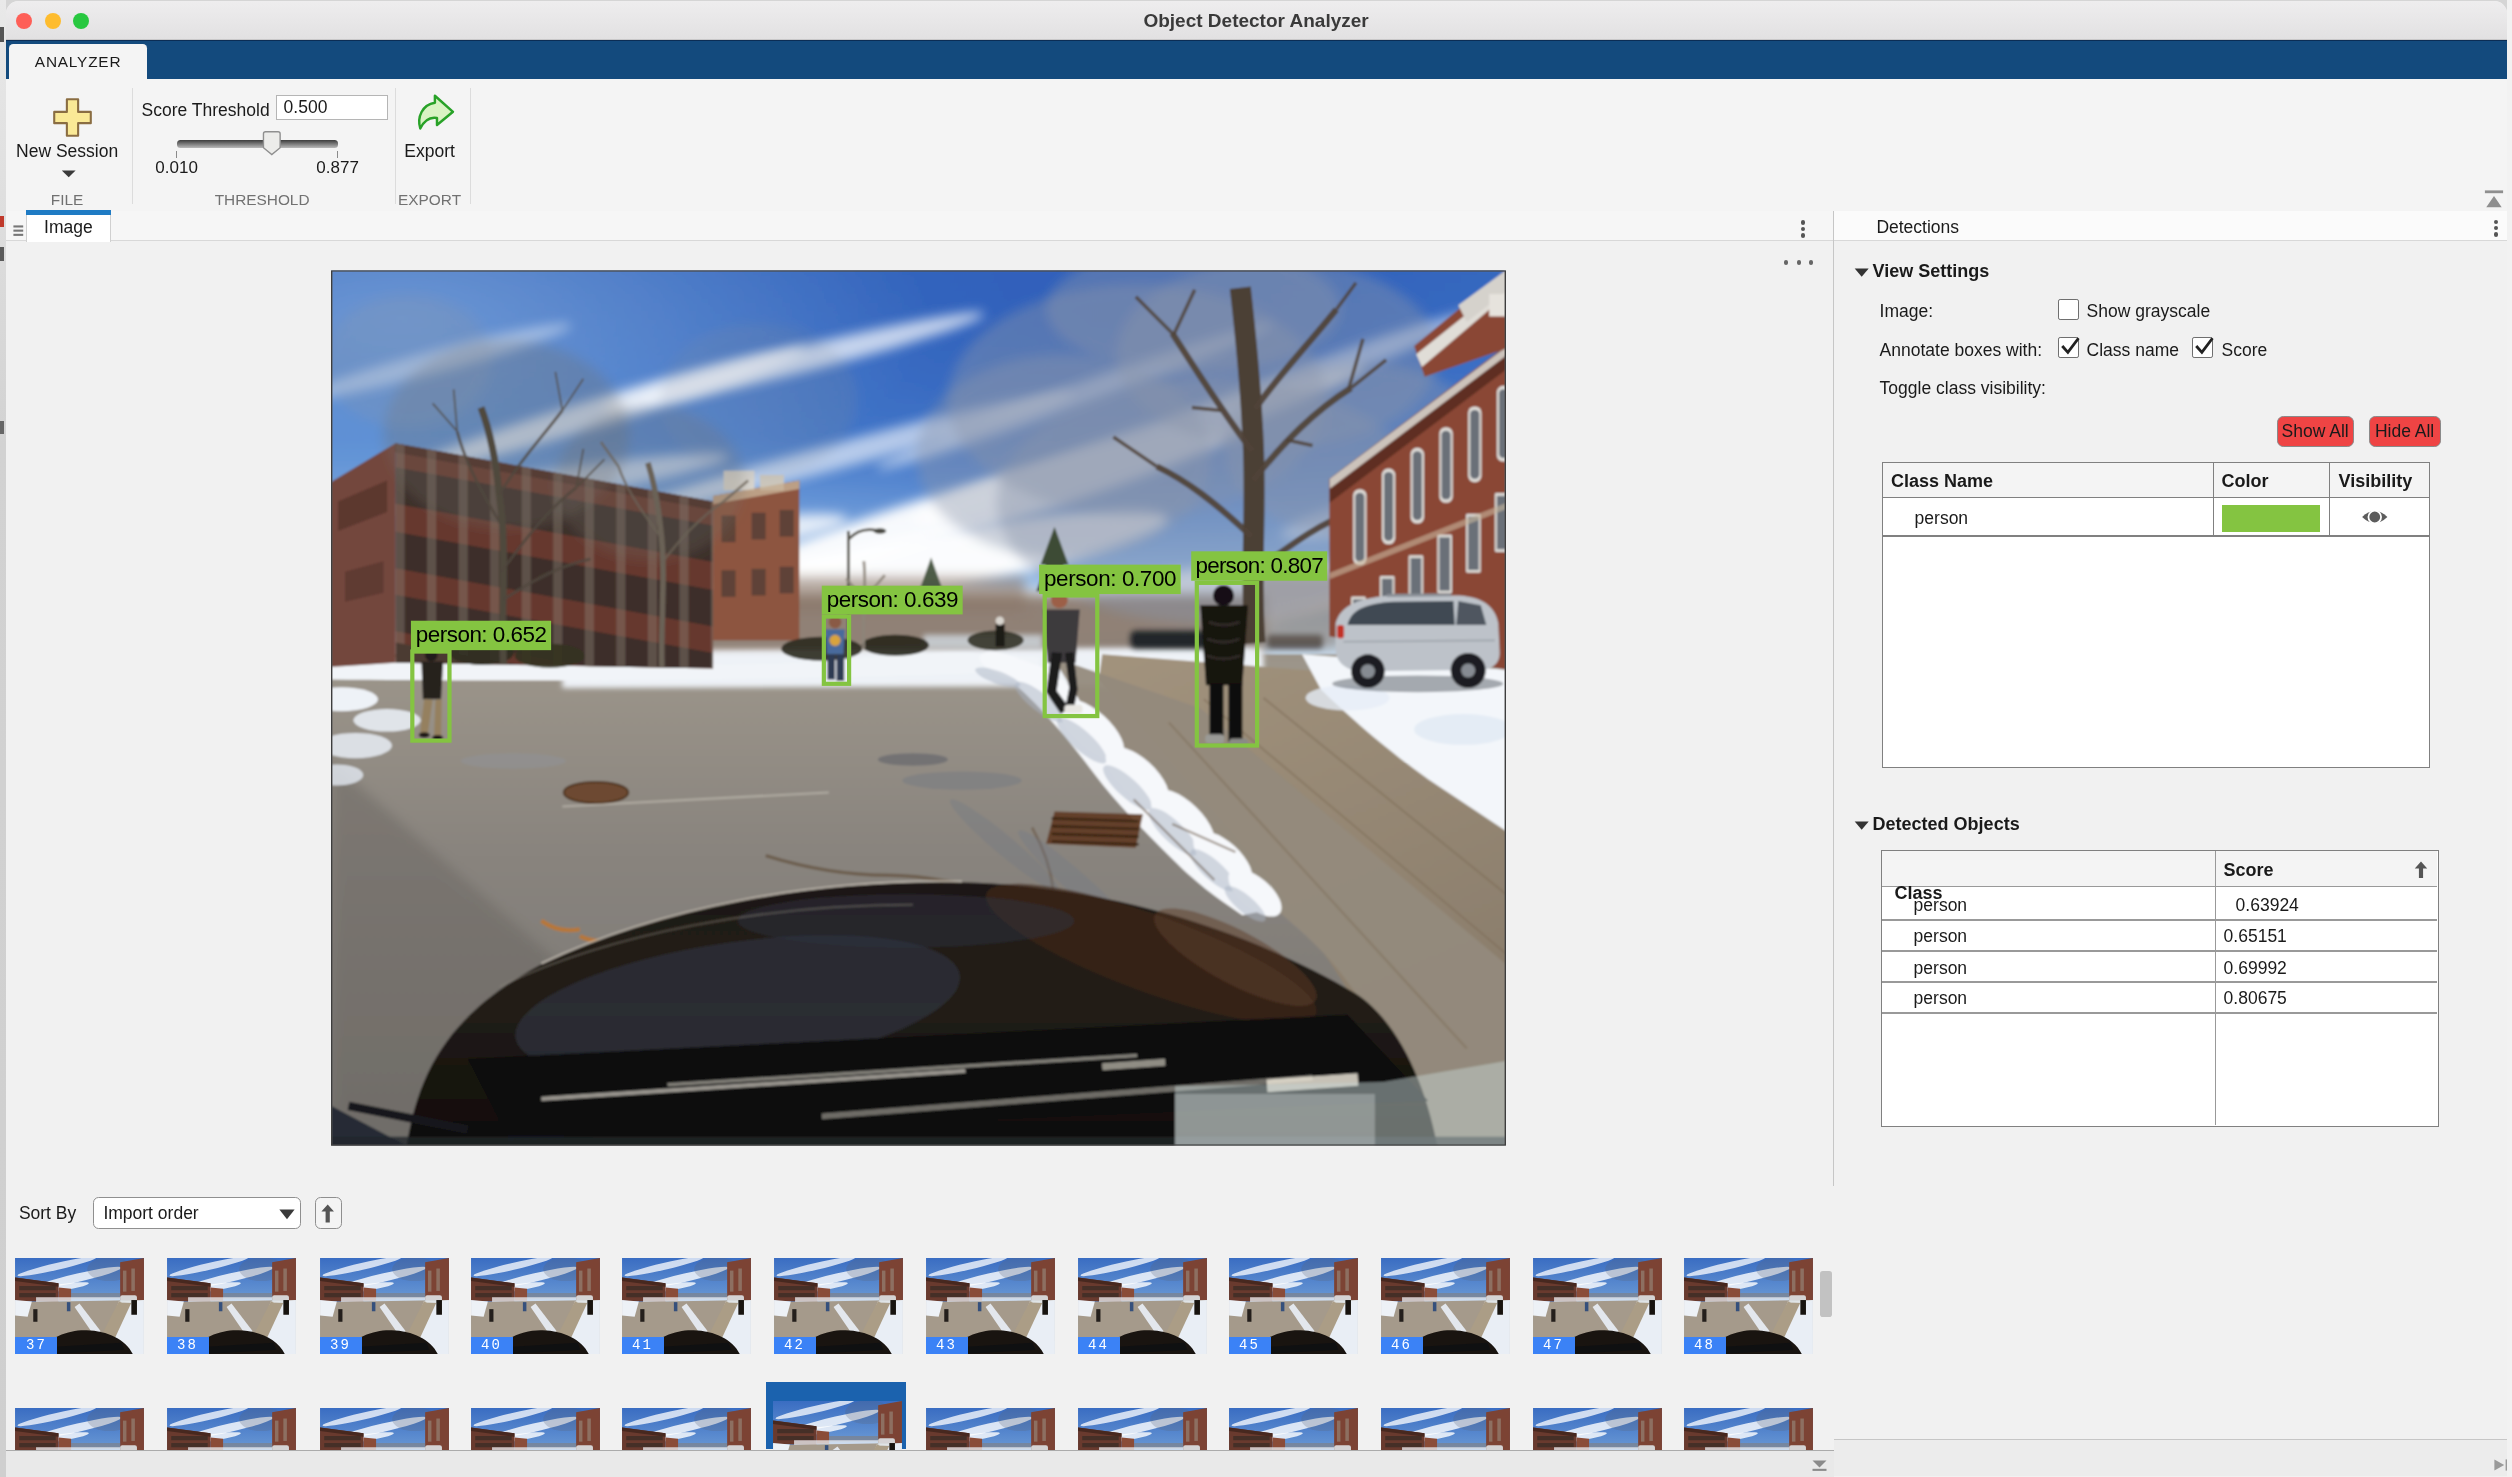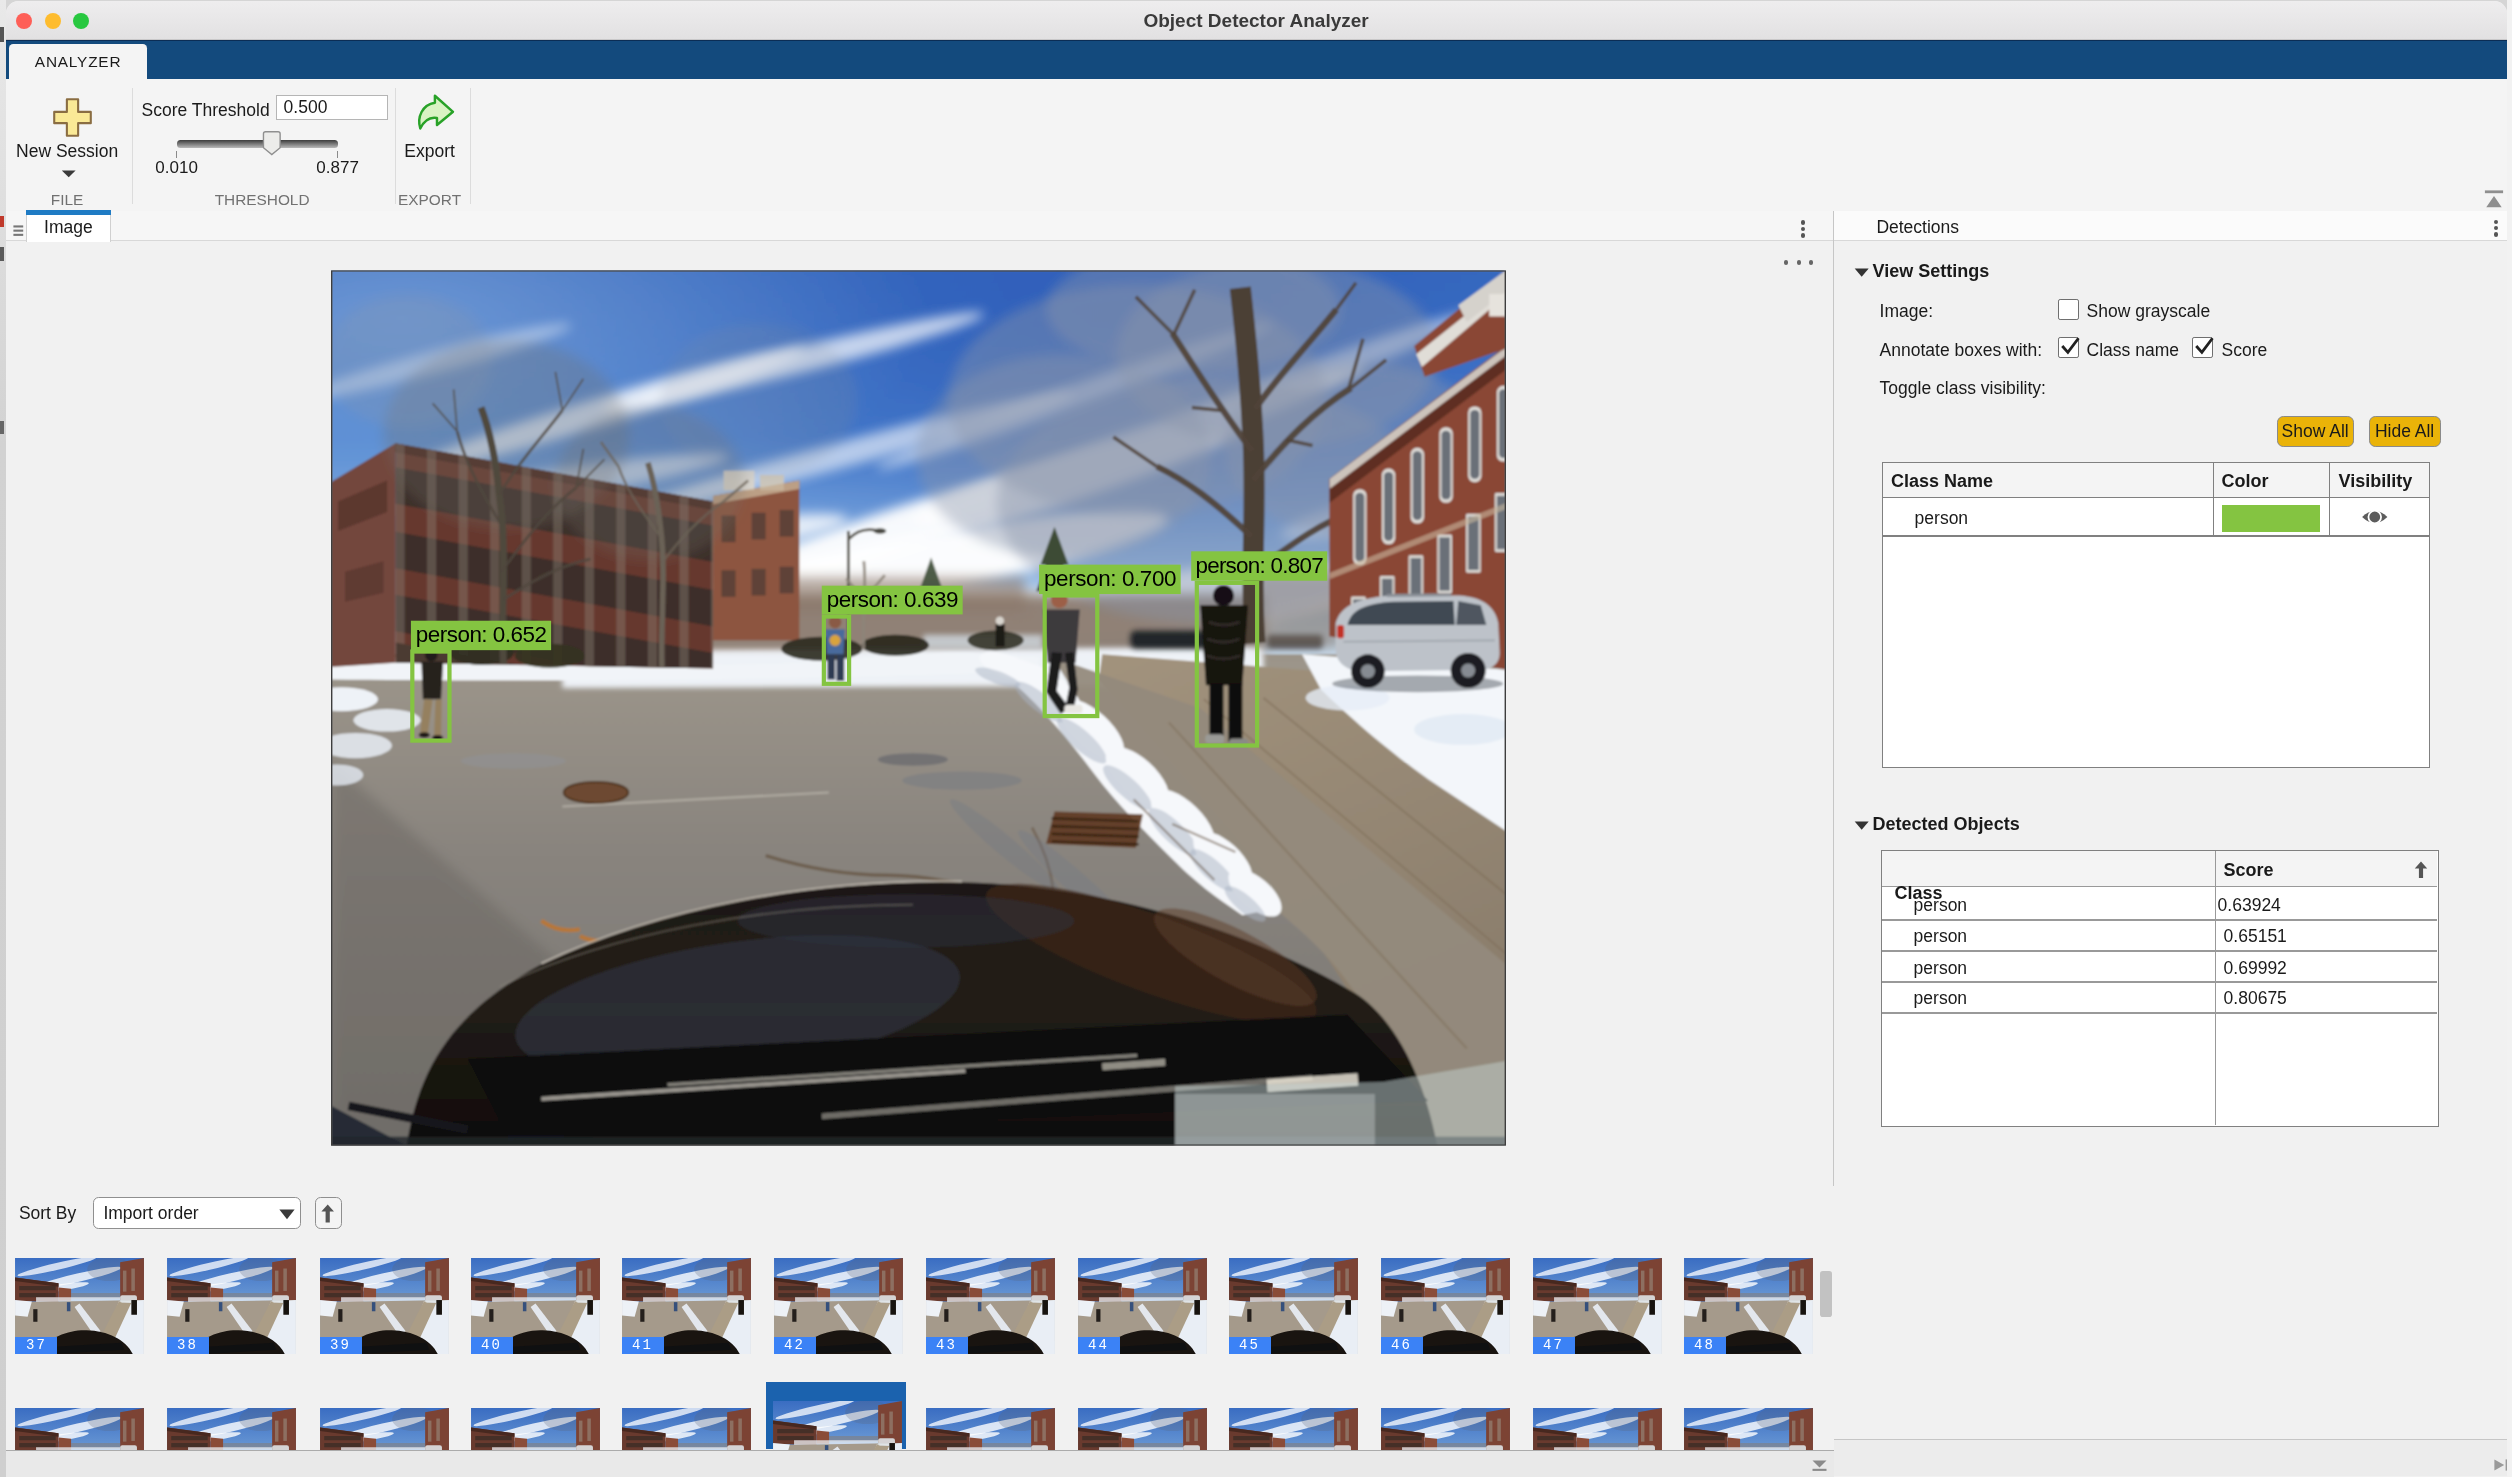--- a/index.html
+++ b/index.html
@@ -43,21 +43,21 @@
   
   #mainpanel { position:absolute; left:0; top:241px; width:1827px; height:912px; background:#f1f1f1; }
   
   #vsplit { position:absolute; left:1827px; top:210px; width:1.4px; height:1228px; background:#c6c6c6; }
   #rpanel { position:absolute; left:1828px; top:210px; width:673px; height:1228px; background:#f1f1f1; }
   #rhead { position:absolute; left:0; top:0; width:100%; height:30px; background:#fbfbfb;
            border-bottom:0.7px solid #d8d8d8; font-size:17.5px; color:#1a1a1a; }
   .bold25 { font-size:18px; font-weight:bold; color:#1a1a1a; }
   .lbl25 { font-size:17.5px; color:#1a1a1a; }
   .chk { position:absolute; width:21px; height:21px; background:#fff; border:1.4px solid #6f6f6f; border-radius:2.1px;}
-  .btn { position:absolute; height:31px; background:#eab308; border:1.4px solid #8a8a8a; border-radius:6.3px;
+  .btn { position:absolute; height:31px; background:#ef4444; border:1.4px solid #8a8a8a; border-radius:6.3px;
          font-size:17.5px; color:#1a1a1a; text-align:center; }
   
   #bheader { position:absolute; left:0; top:1153px; width:1828px; height:32px; background:#134a7d; }
   #bheader span { position:absolute; left:36px; top:6.3px; color:#fff; font-size:19px; }
   #bbody { position:absolute; left:0; top:1185px; width:1828px; height:264px; background:#f1f1f1; overflow:hidden; }
   #bbar { position:absolute; left:0; top:1449px; width:1828px; height:27px; background:#e9e9e9; border-top:0.7px solid #ababab;}
   #bbar2 { position:absolute; left:1828px; top:1438px; width:673px; height:37px; background:#ececec; border-top:0.7px solid #c6c6c6;}
   .thumb { position:absolute; width:129px; height:96px; overflow:hidden; }
   .badge { position:absolute; left:0; top:79px; width:42px; height:17.5px; background:#3b82f6; color:#fff;
            font-family:"Liberation Mono", monospace; font-size:14px; text-align:center; line-height:17.5px; letter-spacing:2.1px;}
@@ -520,21 +520,21 @@
 
     <div class="abs" style="left:47px;top:639px;width:558px;height:277px;border:1.4px solid #808080;background:#fff;">
       <div class="abs" style="left:0;top:0;width:555px;height:36px;background:#f4f4f4;border-bottom:1.4px solid #999;"></div>
       <div class="abs bold25" style="left:13px;top:8.4px;margin-top:23px;">Class</div>
       <div class="abs bold25" style="left:342px;top:8.4px;">Score</div>
       <div class="abs" style="left:333px;top:0;width:1.4px;height:274px;background:#999;"></div>
       <svg class="abs" style="left:530px;top:8.4px;" width="18" height="19.6" viewBox="0 0 26 28">
           <path d="M13 2 L22 12 L16 12 L16 26 L10 26 L10 12 L4 12 Z" fill="#555"></path>
         </svg>
       <div class="abs lbl25" style="left:32px;top:44px;">person</div>
-        <div class="abs lbl25" style="left:336px;top:44px;">0.63924</div>
+        <div class="abs lbl25" style="left:354px;top:44px;">0.63924</div>
       <div class="abs" style="left:0;top:68px;width:555px;height:1.4px;background:#999;"></div>
       <div class="abs lbl25" style="left:32px;top:75px;">person</div>
         <div class="abs lbl25" style="left:342px;top:75px;">0.65151</div>
       <div class="abs" style="left:0;top:99px;width:555px;height:1.4px;background:#999;"></div>
       <div class="abs lbl25" style="left:32px;top:107px;">person</div>
         <div class="abs lbl25" style="left:342px;top:107px;">0.69992</div>
       <div class="abs" style="left:0;top:130px;width:555px;height:1.4px;background:#999;"></div>
       <div class="abs lbl25" style="left:32px;top:137px;">person</div>
         <div class="abs lbl25" style="left:342px;top:137px;">0.80675</div>
       <div class="abs" style="left:0;top:161px;width:555px;height:1.4px;background:#999;"></div>

